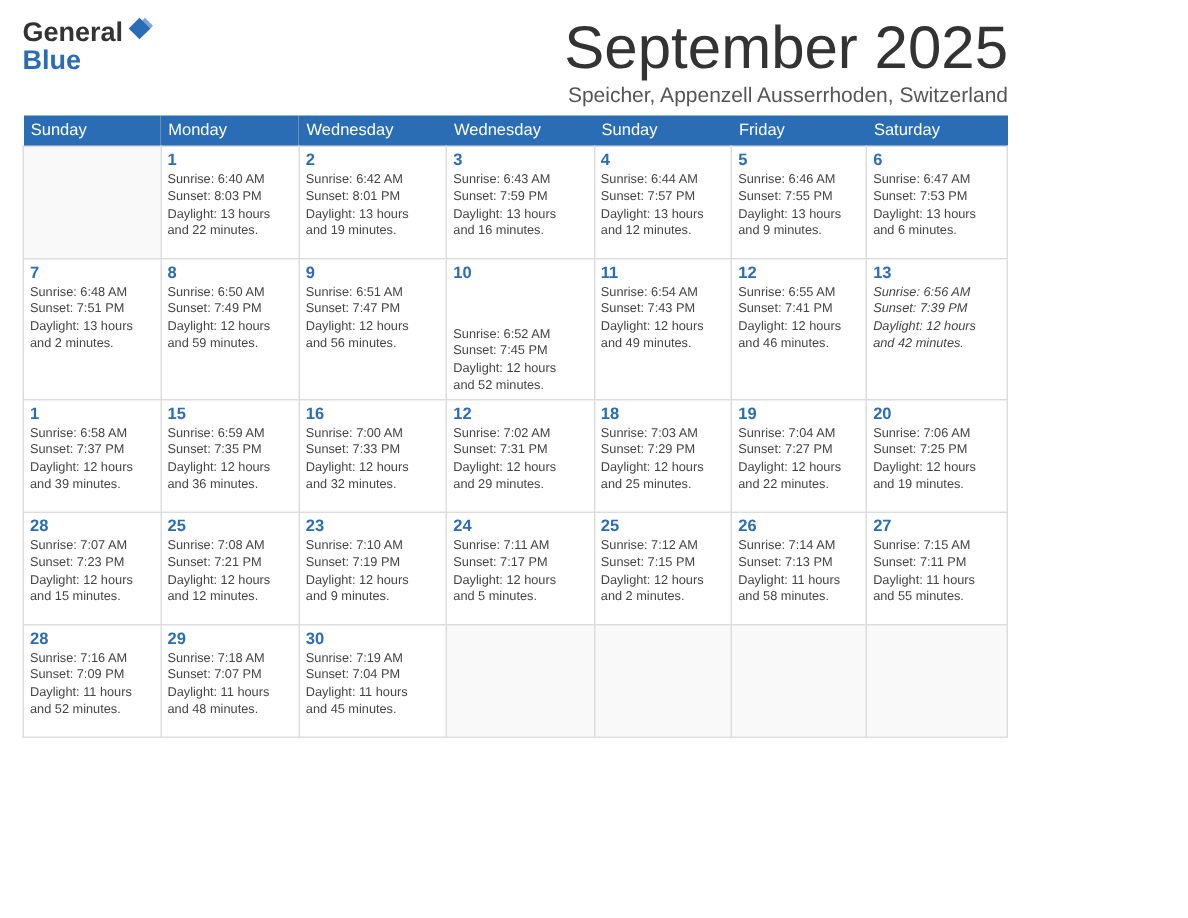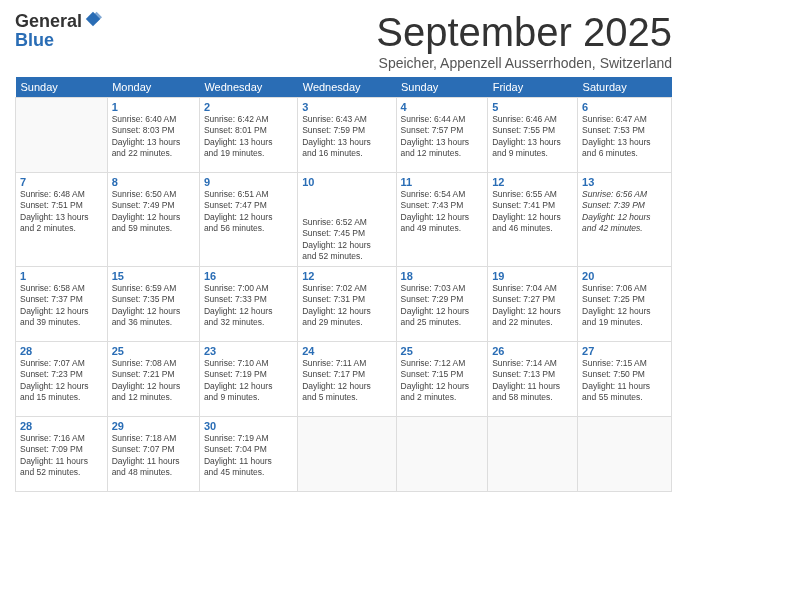--- a/index.html
+++ b/index.html
@@ -319,21 +319,21 @@
           <td>
             <span class="day-num">26</span>
             <div class="day-info" style="white-space: pre-line;">Sunrise: 7:14 AM
 Sunset: 7:13 PM
 Daylight: 11 hours
 and 58 minutes.</div>
           </td>
           <td>
             <span class="day-num">27</span>
             <div class="day-info" style="white-space: pre-line;">Sunrise: 7:15 AM
-Sunset: 7:50 PM
+Sunset: 7:11 PM
 Daylight: 11 hours
 and 55 minutes.</div>
           </td>
         </tr>
         <tr>
           <td>
             <span class="day-num">28</span>
             <div class="day-info" style="white-space: pre-line;">Sunrise: 7:16 AM
 Sunset: 7:09 PM
 Daylight: 11 hours

